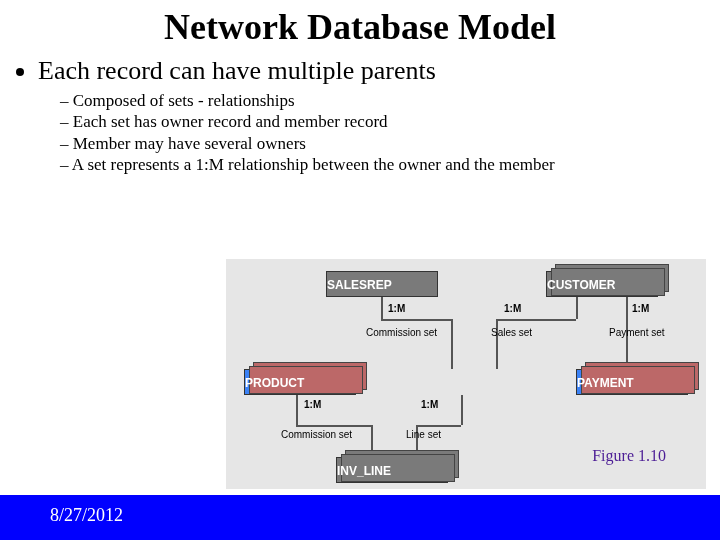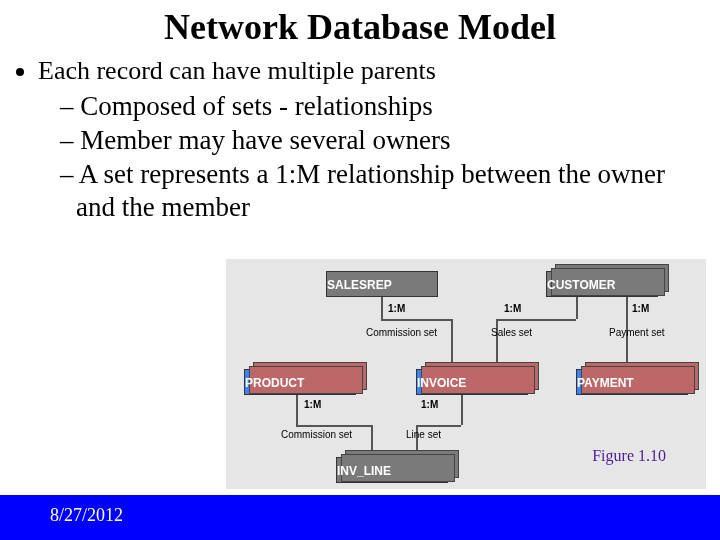--- a/index.html
+++ b/index.html
@@ -27,21 +27,21 @@
     margin-bottom: 8px;
   }
   ul.main {
     list-style: disc;
     margin-left: 28px;
     font-size: 26px;
   }
   ul.sub {
     list-style: none;
     margin: 4px 0 0 22px;
-    font-size: 27px;
+    font-size: 17px;
     font-family: Liberation Serif, serif;
   }
   ul.sub li {
     text-indent: -16px;
     padding-left: 16px;
     line-height: 1.25;
   }
   ul.sub li::before {
     content: "– ";
   }
@@ -123,34 +123,34 @@
 </head>
 <body>
 
 <div class="content">
   <h1 class="title">Network Database Model</h1>
   <ul class="main">
     <li>
       <span>Each record can have multiple parents</span>
       <ul class="sub">
         <li>Composed of sets - relationships</li>
+        <li>Each set has owner record and member record</li>
         <li>Member may have several owners</li>
         <li>A set represents a 1:M relationship between the owner and the member</li>
       </ul>
     </li>
   </ul>
 
   <div class="diagram-wrap">
     <div class="diagram">
 
       <div class="box grey" style="left:100px; top:12px; z-index:3">SALESREP</div>
       <div class="box grey stack" style="left:320px; top:12px; z-index:3">CUSTOMER</div>
 
       <div class="box pink stack" style="left:18px; top:110px; z-index:3">PRODUCT</div>
-      <div class="box pink stack" style="left:190px; top:110px; z-index:3">INVOICE</div>
       <div class="box grey stack" style="left:110px; top:198px; z-index:3">INV_LINE</div>
 
       <div class="box pink stack" style="left:350px; top:110px; z-index:3">PAYMENT</div>
 
       <div class="seg vseg" style="left:155px; top:38px; height:22px"></div>
       <div class="seg hseg" style="left:155px; top:60px; width:70px"></div>
       <div class="seg vseg" style="left:225px; top:60px; height:50px"></div>
       <span class="rel-label rel-1m" style="left:162px; top:44px">1:M</span>
       <span class="rel-label" style="left:140px; top:68px">Commission set</span>
 

